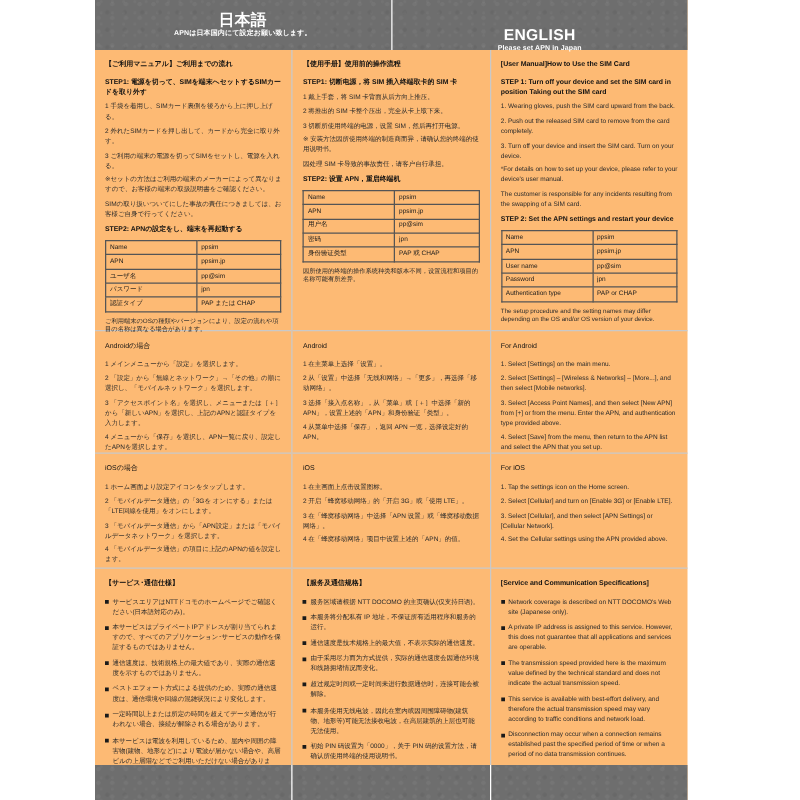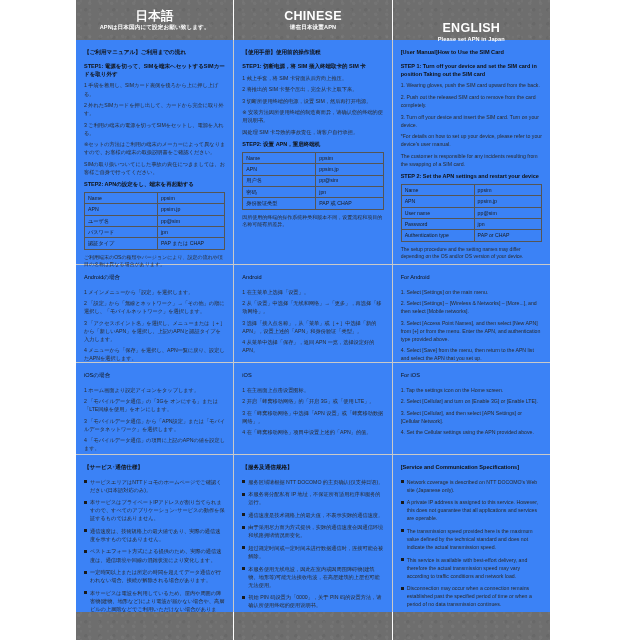--- a/index.html
+++ b/index.html
@@ -16,21 +16,21 @@
     height: 640px;
     background: #ffffff;
     overflow: hidden;
   }
   .sheet {
     position: absolute;
     left: 76px;
     top: 0px;
     width: 474px;
     height: 640px;
-    background: #3b82f6;
+    background: #fdba74;
   }
 
   
   .header-band {
     display: flex;
     width: 474px;
     height: 40px;
     background: #6e6e6e;
     background-image:
       radial-gradient(circle at 25% 30%, rgba(255,255,255,0.045) 1.5px, transparent 2px),
@@ -186,24 +186,20 @@
 
 <div id="page">
   <div class="sheet">
 
     <div class="header-band">
       <div class="header-cell">
         <div class="header-title">日本語</div>
         <div class="header-sub">APNは日本国内にて設定お願い致します。</div>
       </div>
       <div class="header-cell">
-        <div class="header-title">CHINESE</div>
-        <div class="header-sub">请在日本设置APN</div>
-      </div>
-      <div class="header-cell">
         <div class="header-title">ENGLISH</div>
         <div class="header-sub">Please set APN in Japan</div>
       </div>
     </div>
 
     <div class="body-cols">
 
       <div class="col">
 
         <div class="section sec-manual">

